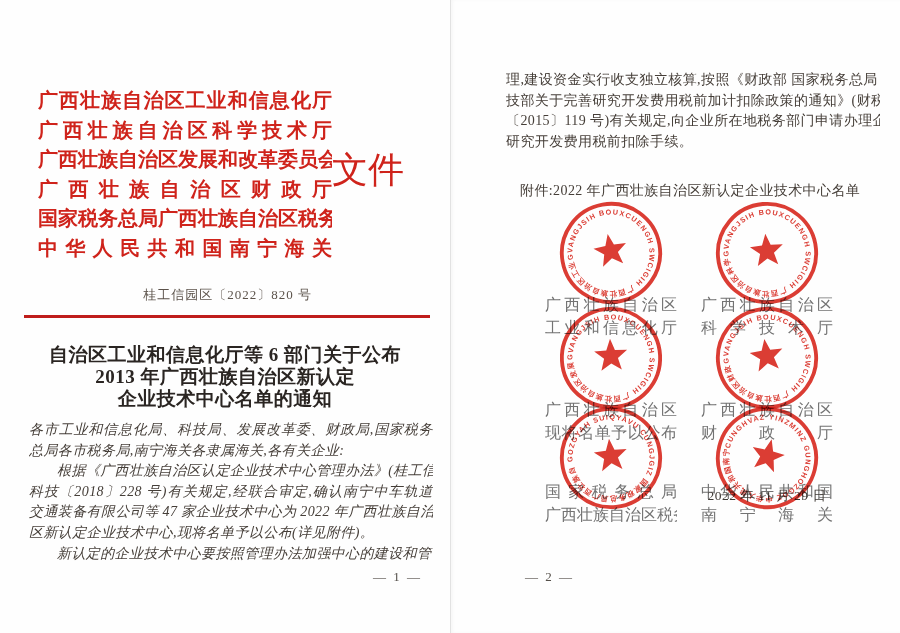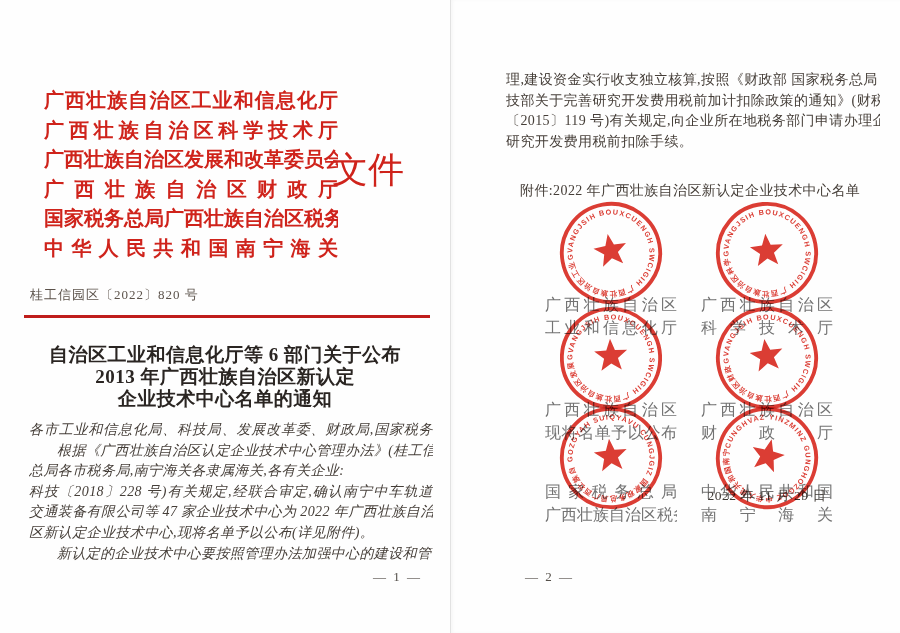--- a/index.html
+++ b/index.html
@@ -6,31 +6,31 @@
   #canvas {
     position:relative; width:900px; height:633px; overflow:hidden;
     background:#fdfdfd;
     font-family:"Liberation Serif","DejaVu Serif",serif;
   }
   .page { position:absolute; top:0; height:633px; background:#fefefe; }
   #page1 { left:0; width:450px; }
   #page2 { left:450px; width:450px; border-left:1px solid #e2e2e2; box-shadow:inset 2px 0 3px rgba(0,0,0,0.03); }
 
   
-  .header-block { position:absolute; left:44px; top:86px; width:294px; }
+  .header-block { position:absolute; left:38px; top:86px; width:294px; }
   .header-line {
     color:#cf231b; font-weight:bold; font-size:20px; line-height:29.5px;
     text-align:justify; text-align-last:justify; white-space:nowrap; overflow:hidden;
   }
   .wenjian {
     position:absolute; left:332px; top:150px; color:#cf231b;
     font-weight:normal; font-size:36px; line-height:40px; letter-spacing:0px;
   }
   .doc-number {
-    position:absolute; left:30px; top:286px; width:395px; text-align:left;
+    position:absolute; left:30px; top:286px; width:395px; text-align:center;
     color:#5b524a; font-size:13px; letter-spacing:1px;
   }
   .red-rule { position:absolute; left:24px; top:315px; width:406px; height:3px; background:#bf1d1b; }
   .title-block { position:absolute; left:25px; top:344px; width:400px; text-align:center; }
   .title-line { color:#2a2522; font-weight:bold; font-size:19px; line-height:22px; letter-spacing:0.5px; }
 
   .body-block { position:absolute; font-size:14px; line-height:20.6px; color:#453e38; letter-spacing:0.4px; }
   #page1 .body-block { left:29px; top:420px; width:404px;font-style:italic; }
   #page2 .body-block { left:55px; top:70px; width:374px; }
   .bl { white-space:nowrap; overflow:hidden; }
@@ -93,22 +93,22 @@
     <div class="red-rule"></div>
 
     <div class="title-block">
       <div class="title-line">自治区工业和信息化厅等 6 部门关于公布</div>
       <div class="title-line">2013 年广西壮族自治区新认定</div>
       <div class="title-line">企业技术中心名单的通知</div>
     </div>
 
     <div class="body-block">
       <div class="bl j">各市工业和信息化局、科技局、发展改革委、财政局,国家税务</div>
+      <div class="bl">总局各市税务局,南宁海关各隶属海关,各有关企业:</div>
       <div class="bl j ind">根据《广西壮族自治区认定企业技术中心管理办法》(桂工信</div>
-      <div class="bl">总局各市税务局,南宁海关各隶属海关,各有关企业:</div>
       <div class="bl j">科技〔2018〕228 号)有关规定,经联合审定,确认南宁中车轨道</div>
       <div class="bl j">交通装备有限公司等 47 家企业技术中心为 2022 年广西壮族自治</div>
       <div class="bl">区新认定企业技术中心,现将名单予以公布(详见附件)。</div>
       <div class="bl ind">新认定的企业技术中心要按照管理办法加强中心的建设和管</div>
     </div>
 
     <div class="page-num" id="pn1">— 1 —</div>
   </div>
 
   <div class="page" id="page2">

